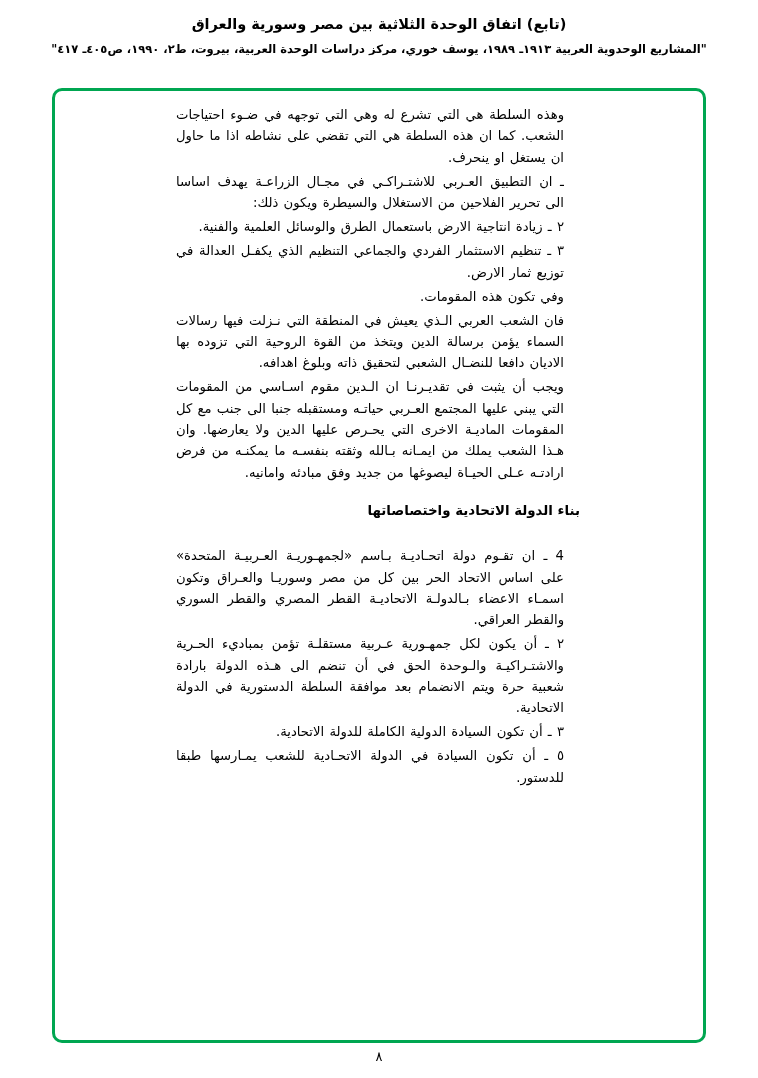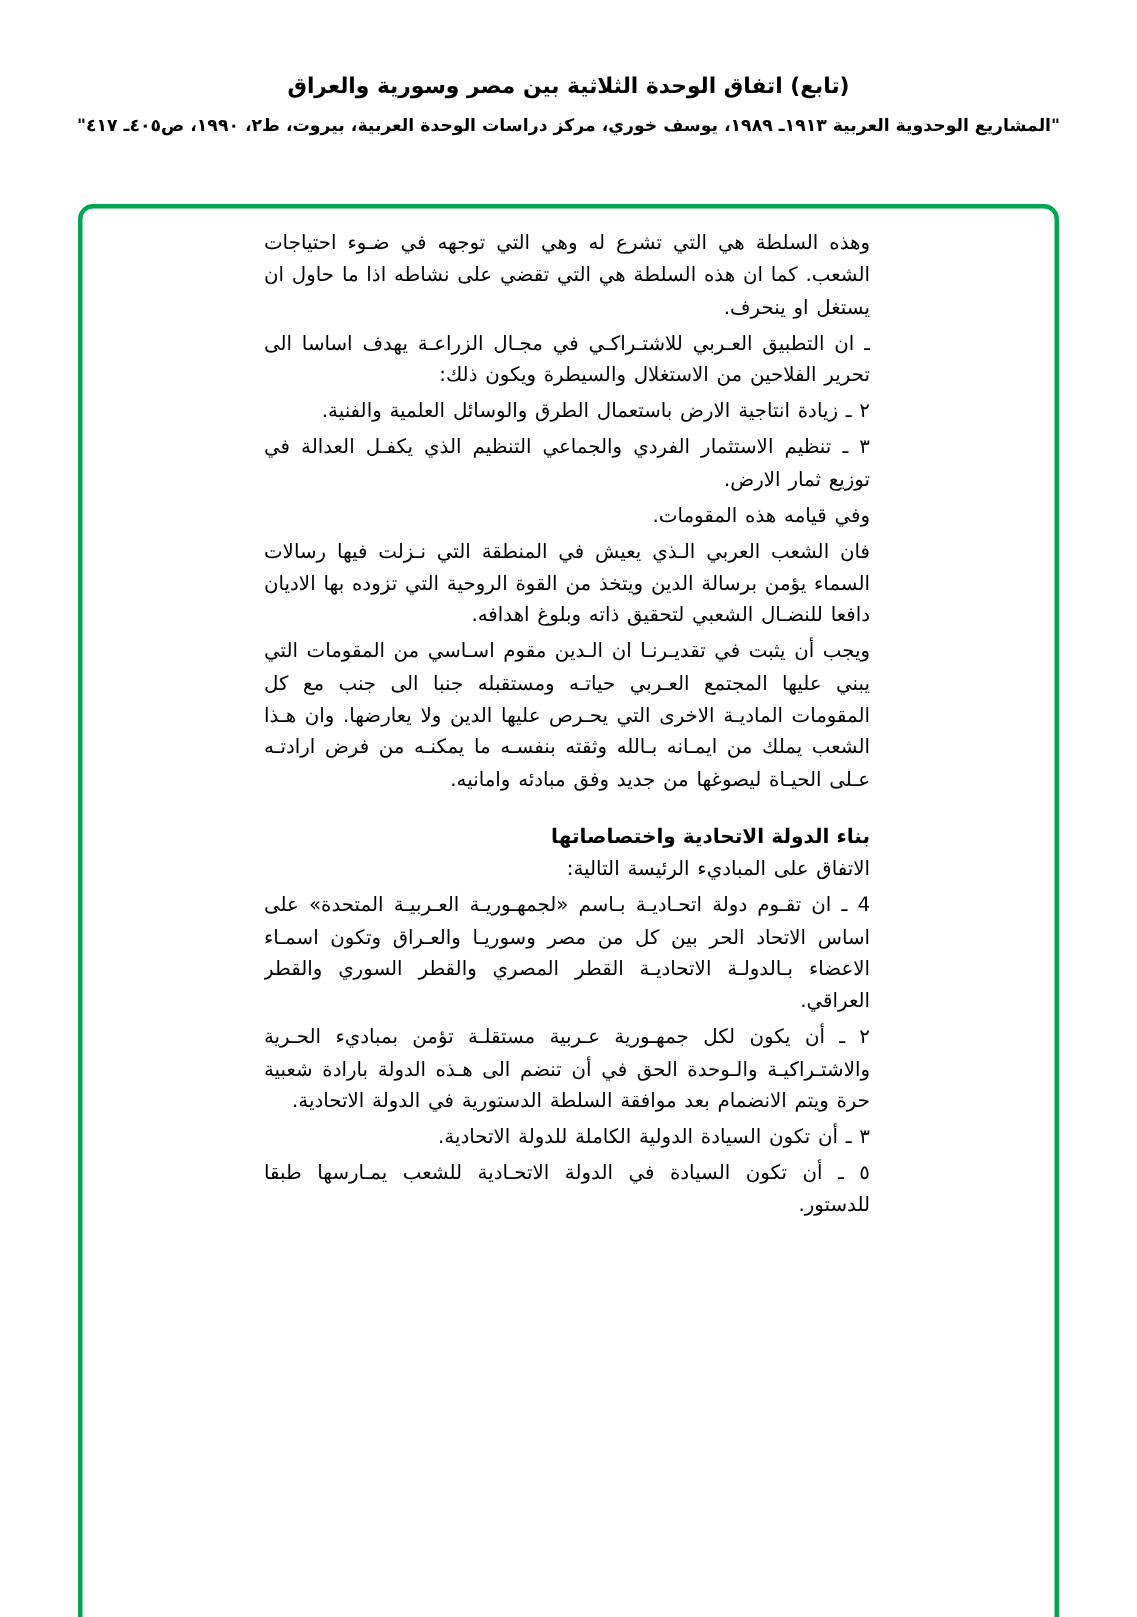--- a/index.html
+++ b/index.html
@@ -16,21 +16,21 @@
     overflow: hidden;
   }
   .page {
     width: 758px;
     height: 1078px;
     position: relative;
     box-sizing: border-box;
   }
   .doc-header {
     text-align: center;
-    margin-top: 48px;
+    padding-top: 14px;
   }
   .doc-title {
     font-size: 14.5px;
     font-weight: bold;
     letter-spacing: 0px;
     line-height: 1.4;
   }
   .doc-source {
     font-size: 11.5px;
     font-weight: bold;
@@ -53,31 +53,31 @@
     left: 176px;
     width: 404px;
     height: 925px;
     overflow: hidden;
   }
   .para {
     font-size: 13.2px;
     line-height: 1.62;
     text-align: justify;
     text-align-last: right;
-    margin: 0 0 0.2em 0;
+    margin: 0 16px 0.2em 0;
     word-spacing: 1px;
   }
   .para.indentless {
     text-indent: 0;
   }
   .section-head {
     font-size: 13.4px;
     font-weight: bold;
     text-align: right;
-    margin: 18px 0 0 0;
+    margin: 18px 0 24px 0;
     line-height: 1.5;
   }
   .page-number {
     position: absolute;
     bottom: 14px;
     left: 0;
     width: 758px;
     text-align: center;
     font-size: 13px;
   }
@@ -92,27 +92,26 @@
     <div class="doc-source">"المشاريع الوحدوية العربية ١٩١٣ـ ١٩٨٩، يوسف خوري، مركز دراسات الوحدة العربية، بيروت، ط٢، ١٩٩٠، ص٤٠٥ـ ٤١٧"</div>
   </div>
 
   <div class="frame"></div>
 
   <div class="content">
     <p class="para">وهذه السلطة هي التي تشرع له وهي التي توجهه في ضـوء احتياجات الشعب. كما ان هذه السلطة هي التي تقضي على نشاطه اذا ما حاول ان يستغل او ينحرف.</p>
     <p class="para">ـ ان التطبيق العـربي للاشتـراكـي في مجـال الزراعـة يهدف اساسا الى تحرير الفلاحين من الاستغلال والسيطرة ويكون ذلك:</p>
     <p class="para">٢ ـ زيادة انتاجية الارض باستعمال الطرق والوسائل العلمية والفنية.</p>
     <p class="para">٣ ـ تنظيم الاستثمار الفردي والجماعي التنظيم الذي يكفـل العدالة في توزيع ثمار الارض.</p>
-    <p class="para indentless">وفي قيامه هذه المقومات.</p>
+    <p class="para indentless">وفي تكون هذه المقومات.</p>
     <p class="para">فان الشعب العربي الـذي يعيش في المنطقة التي نـزلت فيها رسالات السماء يؤمن برسالة الدين ويتخذ من القوة الروحية التي تزوده بها الاديان دافعا للنضـال الشعبي لتحقيق ذاته وبلوغ اهدافه.</p>
     <p class="para">ويجب أن يثبت في تقديـرنـا ان الـدين مقوم اسـاسي من المقومات التي يبني عليها المجتمع العـربي حياتـه ومستقبله جنبا الى جنب مع كل المقومات الماديـة الاخرى التي يحـرص عليها الدين ولا يعارضها. وان هـذا الشعب يملك من ايمـانه بـالله وثقته بنفسـه ما يمكنـه من فرض ارادتـه عـلى الحيـاة ليصوغها من جديد وفق مبادئه وامانيه.</p>
 
     <div class="section-head">بناء الدولة الاتحادية واختصاصاتها</div>
 
-    <p class="para indentless">الاتفاق على المباديء الرئيسة التالية:</p>
     <p class="para">4 ـ ان تقـوم دولة اتحـاديـة بـاسم «لجمهـوريـة العـربيـة المتحدة» على اساس الاتحاد الحر بين كل من مصر وسوريـا والعـراق وتكون اسمـاء الاعضاء بـالدولـة الاتحاديـة القطر المصري والقطر السوري والقطر العراقي.</p>
     <p class="para">٢ ـ أن يكون لكل جمهـورية عـربية مستقلـة تؤمن بمباديء الحـرية والاشتـراكيـة والـوحدة الحق في أن تنضم الى هـذه الدولة بارادة شعبية حرة ويتم الانضمام بعد موافقة السلطة الدستورية في الدولة الاتحادية.</p>
     <p class="para">٣ ـ أن تكون السيادة الدولية الكاملة للدولة الاتحادية.</p>
     <p class="para">٥ ـ أن تكون السيادة في الدولة الاتحـادية للشعب يمـارسها طبقا للدستور.</p>
   </div>
 
   <div class="page-number">٨</div>
 </div>
 
 </body></html>

